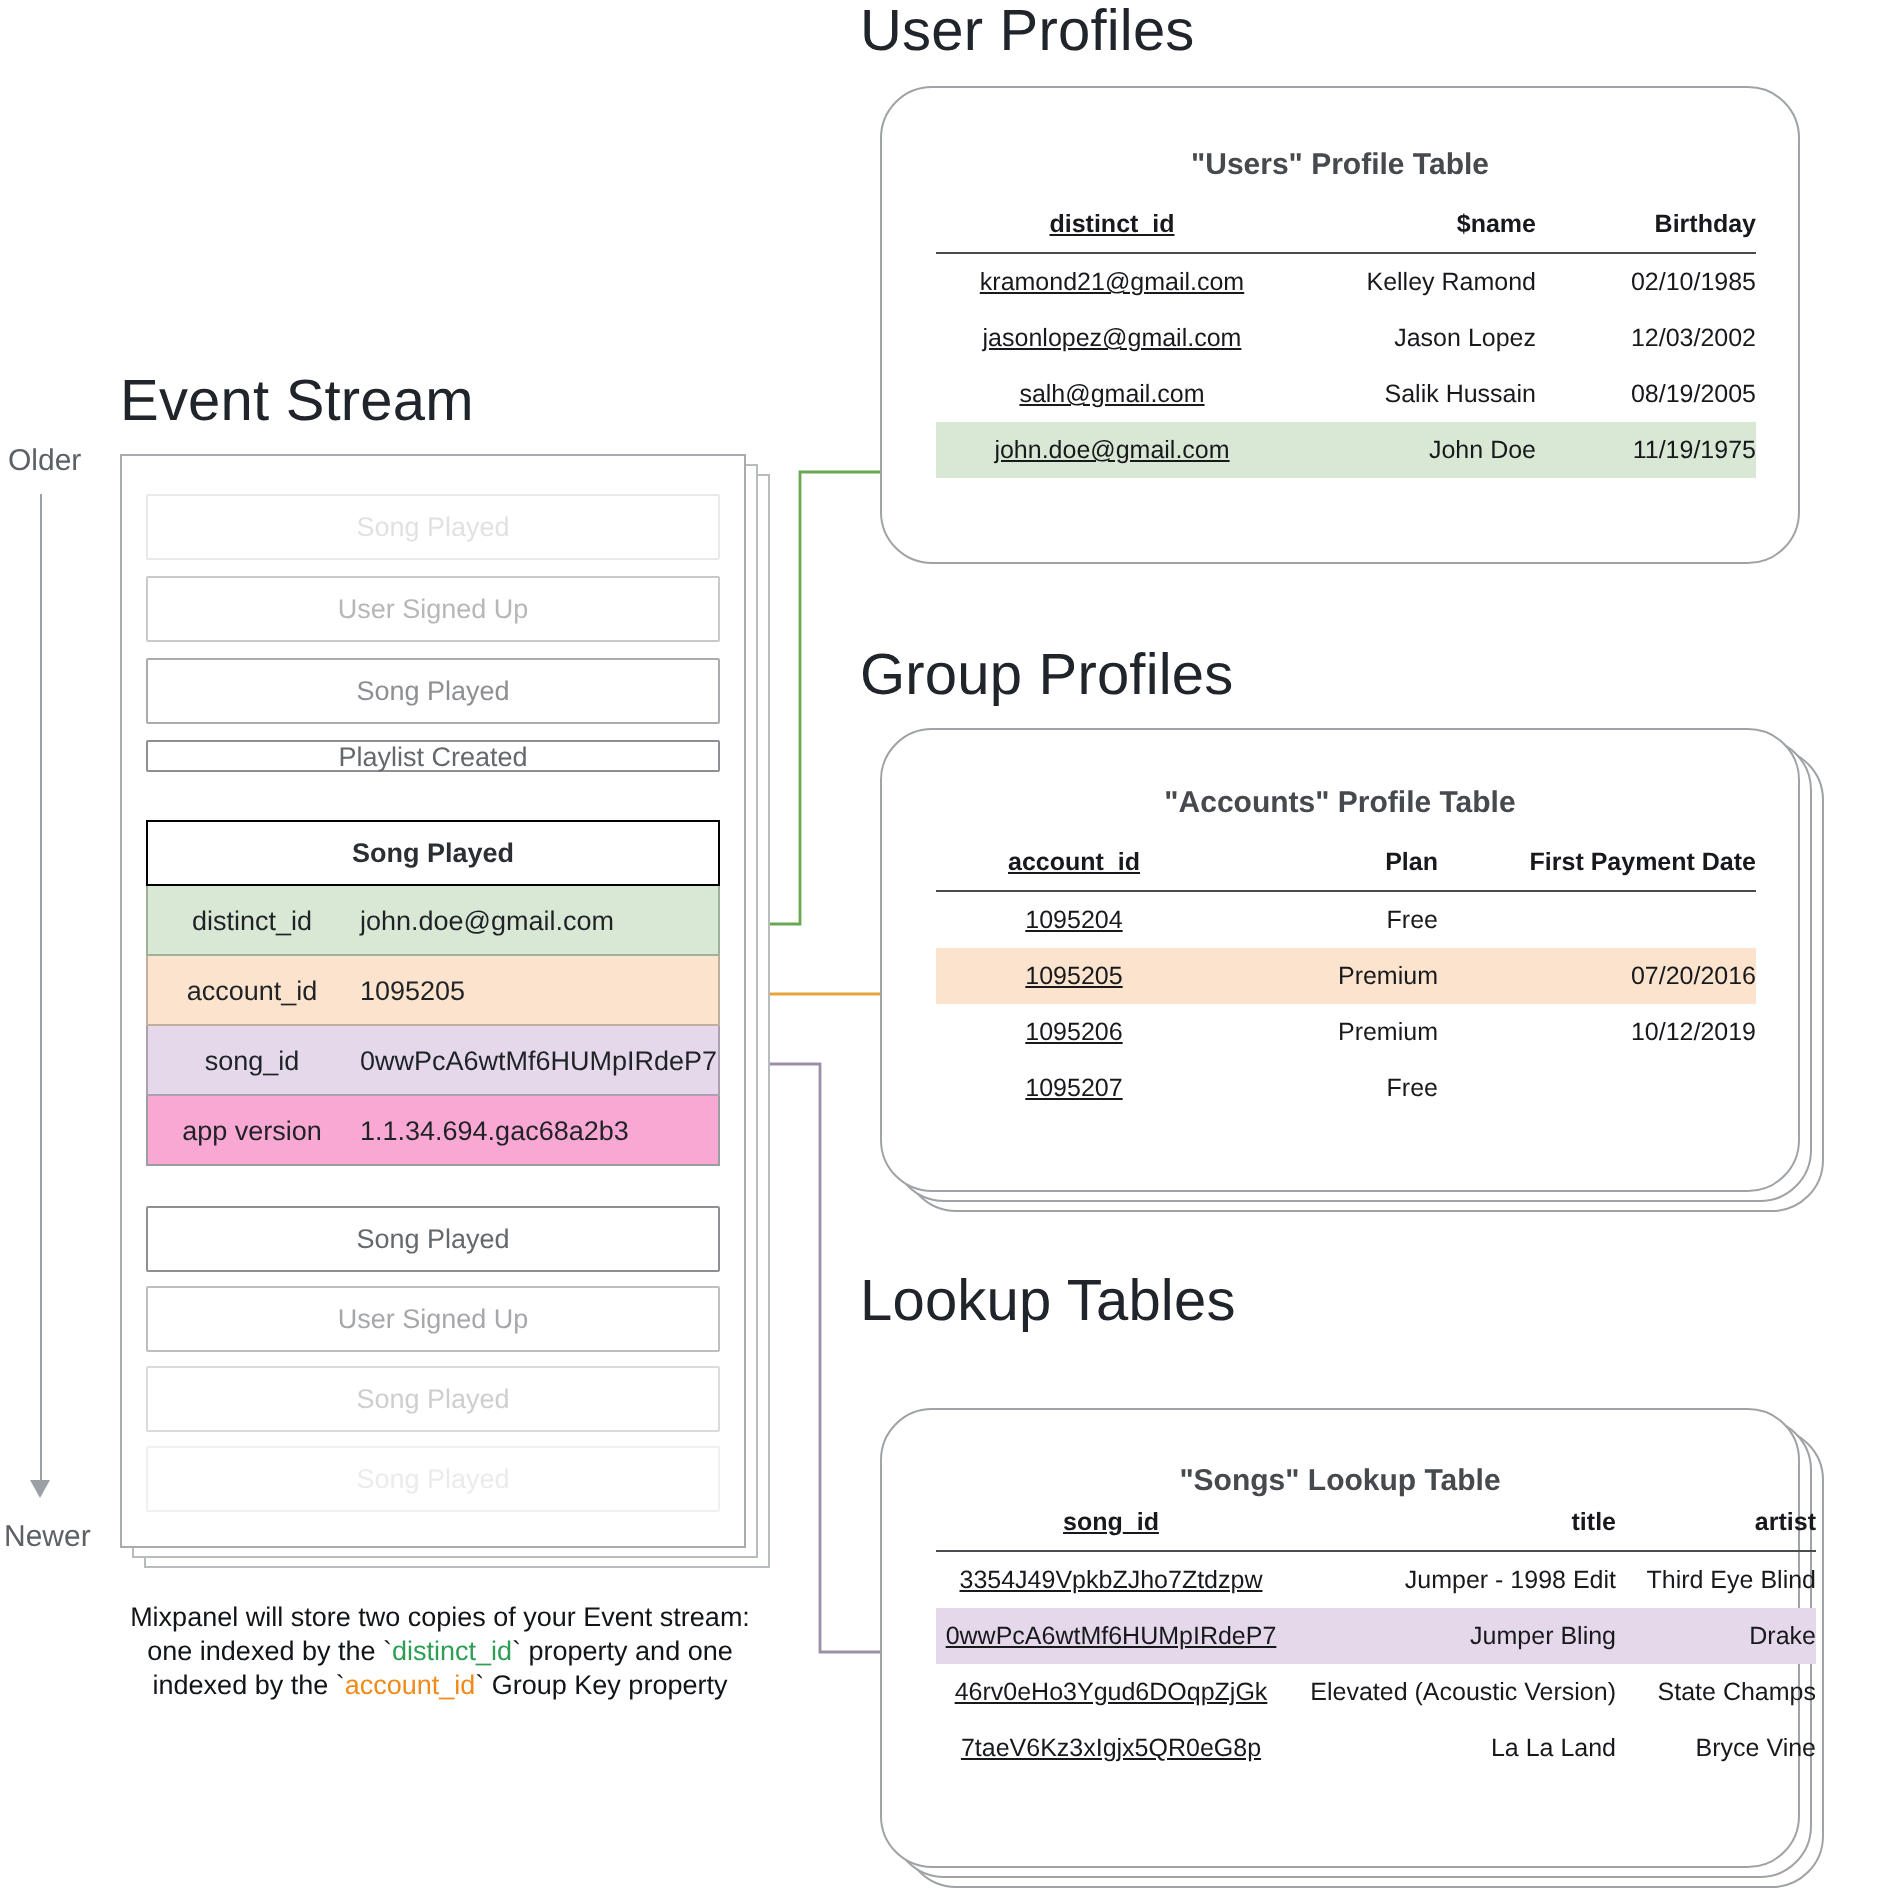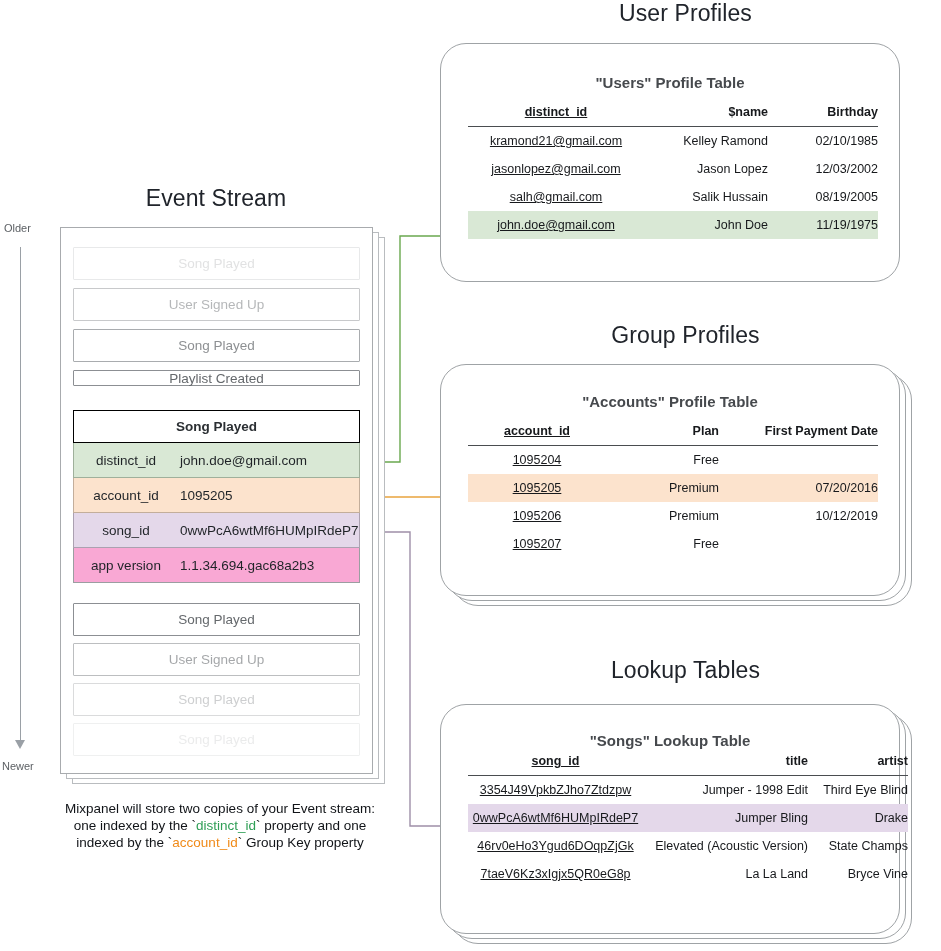--- a/index.html
+++ b/index.html
@@ -10,24 +10,24 @@
     font-family: "Liberation Sans", sans-serif;
     color: #1a1a1a;
     position: relative;
     overflow: hidden;
   }
   .stage { position:absolute; inset:0; }
 
   
   .section-title {
     position:absolute;
-    font-size: 23px;
+    font-size: 29px;
     font-weight: 400;
     color: #20242b;
-    text-align:center;
+    text-align:left;
     letter-spacing: .1px;
   }
 
   
   #event-stream-title { left: 60px; top: 185px; width: 312px; }
 
   .es-shadow {
     position:absolute;
     border: 1.5px solid #b9bcbf;
     background: #ffffff;
@@ -69,21 +69,21 @@
     width: 104px; text-align:center; flex:0 0 104px;
   }
   .prop-row .pv { flex:1; text-align:left; padding-left:2px; }
   .row-green  { background:#d9e8d5; border-color:#9fb09b; }
   .row-orange { background:#fce3cd; border-color:#c3ae9b; }
   .row-purple { background:#e4d8ea; border-color:#aba1b1; }
   .row-plain  { background:#f9a8d4; }
 
   
   #axis-older, #axis-newer {
-    position:absolute; font-size:11px; color:#5d6165;
+    position:absolute; font-size:15px; color:#5d6165;
   }
   #axis-older { left:4px; top:222px; }
   #axis-newer { left:2px; top:760px; }
   #axis-line {
     position:absolute; left:20px; top:247px; width:1px; height:495px;
     background:#9aa0a6;
   }
   #axis-arrow {
     position:absolute; left:15px; top:740px;
     width:0;height:0;
@@ -298,21 +298,21 @@
       </tr>
       <tr>
         <td class="c1"><span>1095207</span></td>
         <td class="cl">Free</td>
         <td class="cl"></td>
       </tr>
     </tbody>
       </table>
   </div>
 
-  <div class="section-title" style="left:430px; top:657px; width:511px;">Lookup Tables</div>
+  <div class="section-title" style="left:430px; top:635px; width:511px;">Lookup Tables</div>
 
   <div class="panel">
     <div class="rcard" style="left:452px; top:714px; width:460px; height:230px;"></div>
     <div class="rcard" style="left:446px; top:709px; width:460px; height:230px;"></div>
     <div class="rcard" style="left:440px; top:704px; width:460px; height:230px;"></div>
     <div class="tbl-title" style="left:440px; top:732px; width:460px;">"Songs" Lookup Table</div>
 
     <table class="dt" style="left:468px; top:752px; width:440px;">
       <tbody>
           <tr class="hdr">

